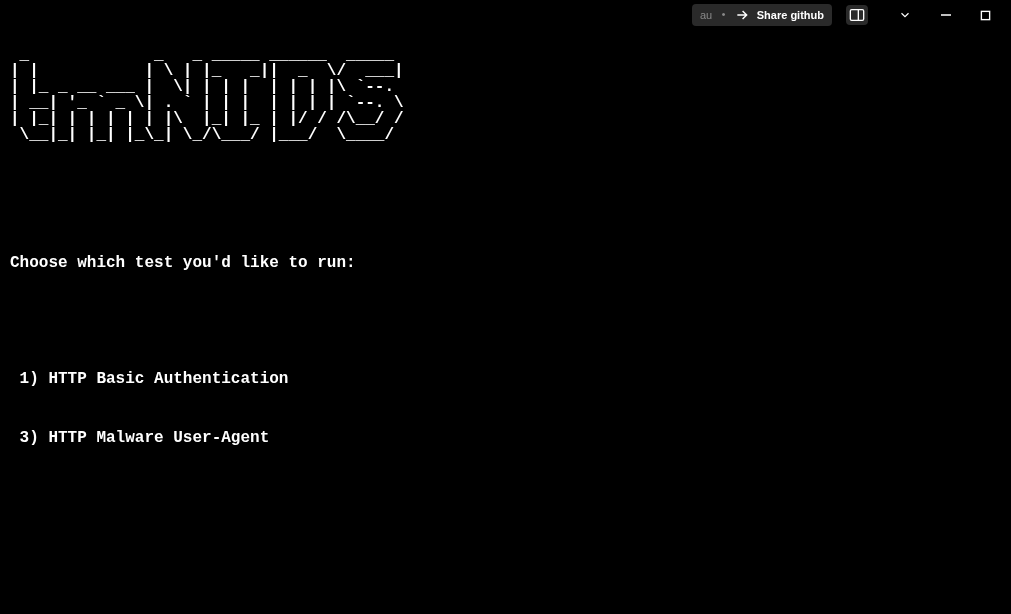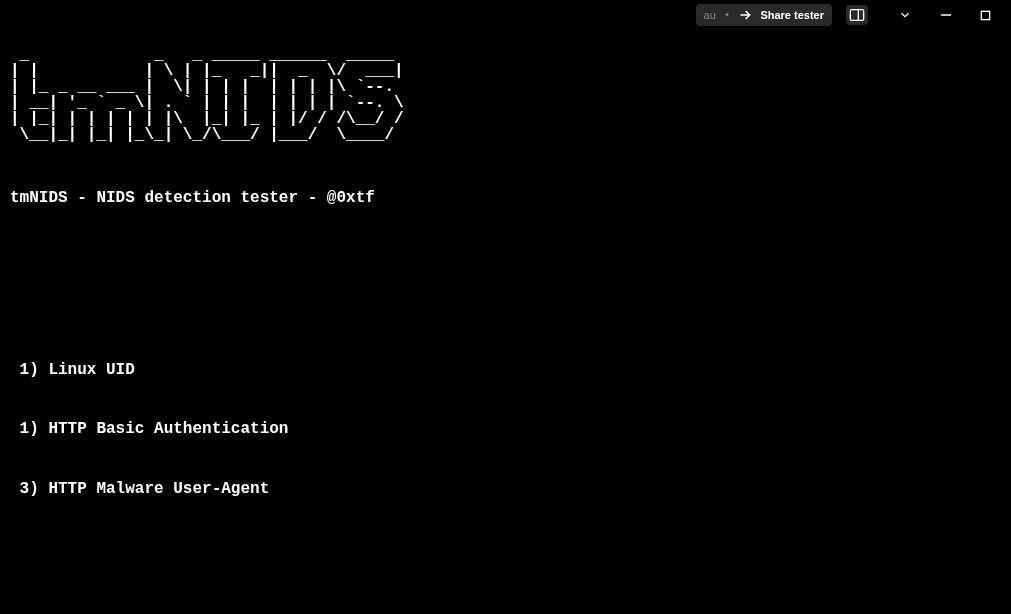--- a/index.html
+++ b/index.html
@@ -73,21 +73,21 @@
     }
     .terminal {
       padding: 10px 10px;
       white-space: pre;
       line-height: 1.15;
       font-weight: bold;
     }
     .ascii-art {
       line-height: 1.0;
       font-size: 16px;
-      margin-bottom: 9px;
+      margin-bottom: 18px;
       letter-spacing: 0;
     }
     .info-line {
       margin-bottom: 2px;
     }
     .spacer {
       height: 20px;
     }
     .menu-item {
       line-height: 1.4;
@@ -98,21 +98,21 @@
 
 <div class="toolbar">
   <div class="share-group">
     <span class="share-prefix">au</span>
     <span class="share-dot">•</span>
     <span class="share-icon">
       <svg width="14" height="14" viewBox="0 0 24 24" fill="none" stroke="#fff" stroke-width="2.5">
         <path d="M13 5l7 7-7 7M20 12H4"></path>
       </svg>
     </span>
-    <span class="share-label">Share tester</span>
+    <span class="share-label">Share github</span>
   </div>
   <span class="panel-icon">
     <svg width="16" height="14" viewBox="0 0 24 20" fill="none" stroke="#fff" stroke-width="2">
       <rect x="2" y="2" width="20" height="16" rx="2"></rect>
       <line x1="14" y1="2" x2="14" y2="18"></line>
     </svg>
   </span>
   <div class="window-controls">
     <span class="win-ctrl">
       <svg width="14" height="14" viewBox="0 0 24 24" fill="none" stroke="#fff" stroke-width="2">
@@ -132,24 +132,23 @@
   </div>
 </div>
 
 <div class="terminal">
   <div class="ascii-art"> _             _   _ _____ ______  _____
 | |           | \ | |_   _||  _  \/  ___|
 | |_ _ __ ___ |  \| | | |  | | | |\ `--.
 | __| '_ ` _ \| . ` | | |  | | | | `--. \
 | |_| | | | | | |\  |_| |_ | |/ / /\__/ /
  \__|_| |_| |_\_| \_/\___/ |___/  \____/</div>
-  <div class="info-line">tmNIDS - NIDS detection tester - @0xtf</div>
   <div class="spacer"></div>
+  <div class="info-line">Choose which test you'd like to run:</div>
   <div class="spacer"></div>
-  <div class="menu-item"> 1) Linux UID</div>
   <div class="menu-item"> 1) HTTP Basic Authentication</div>
   <div class="menu-item"> 3) HTTP Malware User-Agent</div>
   
   
   
   
   
   
   
   

